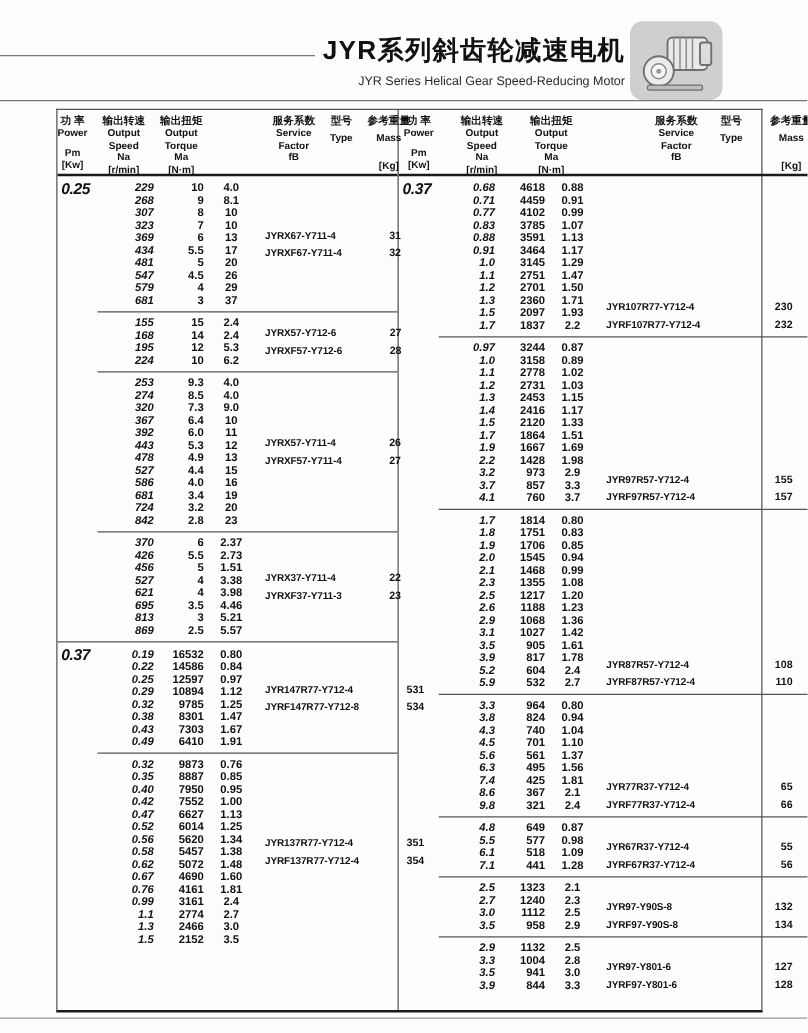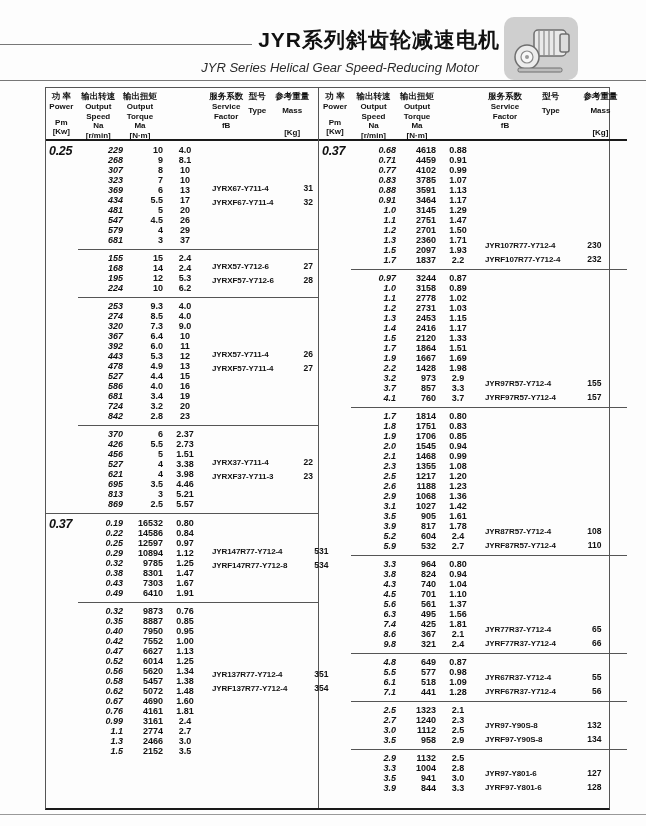--- a/index.html
+++ b/index.html
@@ -3,51 +3,51 @@
 <meta charset="utf-8">
 <style>
   html,body{margin:0;padding:0;}
   body{width:646px;height:826px;position:relative;background:#fdfdfd;color:#111;
        font-family:"Liberation Sans",sans-serif;overflow:hidden;}
   .rule-left{position:absolute;top:44px;left:0;width:252px;border-top:1px solid #777;}
   .rule-full{position:absolute;top:80px;left:0;width:646px;border-top:1px solid #777;}
   .bottom-rule{position:absolute;left:0;top:814px;width:646px;border-top:1.5px solid #999;}
   .title{position:absolute;top:26px;left:220px;width:280px;text-align:right;
          font-size:21px;font-weight:bold;letter-spacing:1px;white-space:nowrap;}
-  .subtitle{position:absolute;top:60px;left:180px;width:320px;text-align:center;
-            font-size:13px;color:#2b2b2b;white-space:nowrap;font-style:italic;}
+  .subtitle{position:absolute;top:60px;left:180px;width:320px;text-align:right;
+            font-size:10px;color:#2b2b2b;white-space:nowrap;}
   .photo{position:absolute;left:504px;top:17px;width:74px;height:63px;background:#cfcfcf;
          border-radius:10px;display:flex;align-items:center;justify-content:center;}
   
   .table-wrap{position:absolute;left:45px;top:87px;width:563px;height:720px;
               border:1px solid #555;border-bottom:2.5px solid #1a1a1a;display:flex;background:#fdfdfd;}
   .grp{position:relative;height:100%;}
   .grp.left{width:272px;border-right:1px solid #555;}
   .grp.right{flex:1;}
-  .ghead{height:53px;border-bottom:2.5px solid #1a1a1a;display:flex;padding:3px 0 2px;box-sizing:border-box;}
+  .ghead{height:53px;border-bottom:2.5px solid #1a1a1a;display:flex;padding:3px 0 2px;box-sizing:border-box;gap:12px;}
   .hc{display:flex;flex-direction:column;align-items:center;text-align:center;height:100%;box-sizing:border-box;}
   .hc .zh{font-size:8.5px;font-weight:bold;line-height:11px;white-space:nowrap;}
   .hc .en{font-size:8px;font-weight:bold;line-height:9.5px;white-space:nowrap;}
   .h-pw{width:32px;}.h-sp{width:45px;}.h-tq{width:42px;}.h-sv{width:46px;margin-left:44px;}
   .h-ty{flex:1;}.h-ms{width:54px;}
   .mt6{margin-top:6px;}.mt4{margin-top:4px;}.mta{margin-top:auto;}
   
   .block{position:relative;display:flex;padding:4px 0;box-sizing:border-box;}
   .block .power{position:absolute;left:3px;top:3px;font-size:12.5px;font-weight:bold;
                 font-style:italic;letter-spacing:-0.3px;}
   .rows{margin-left:32px;width:129px;}
   .row{display:flex;height:10px;line-height:10px;font-size:9px;font-weight:bold;}
   .c-sp{width:45px;text-align:right;font-style:italic;}
   .c-tq{width:40px;text-align:right;}
   .c-sv{width:44px;text-align:center;}
   .types{flex:1;display:flex;flex-direction:column;justify-content:center;gap:3px;padding:0 5px;}
   .grp.right .types{padding-right:26px;justify-content:flex-end;}
   .trow{display:flex;justify-content:space-between;align-items:baseline;line-height:10px;gap:24px;}
   .tname{font-size:8px;font-weight:bold;white-space:nowrap;letter-spacing:-0.1px;}
-  .tmass{font-size:8.5px;font-weight:bold;margin-left:3px;}
+  .tmass{font-size:8.5px;font-weight:bold;margin-left:14px;}
   .sep-full{border-top:1px solid #555;}
   .sep-partial::before{content:"";position:absolute;top:0;left:32px;right:0;border-top:1px solid #555;}
 </style>
 </head>
 <body>
 
 <div class="rule-left"></div>
 <div class="title">JYR系列斜齿轮减速电机</div>
 <div class="subtitle">JYR Series Helical Gear Speed-Reducing Motor</div>
 <div class="photo">

